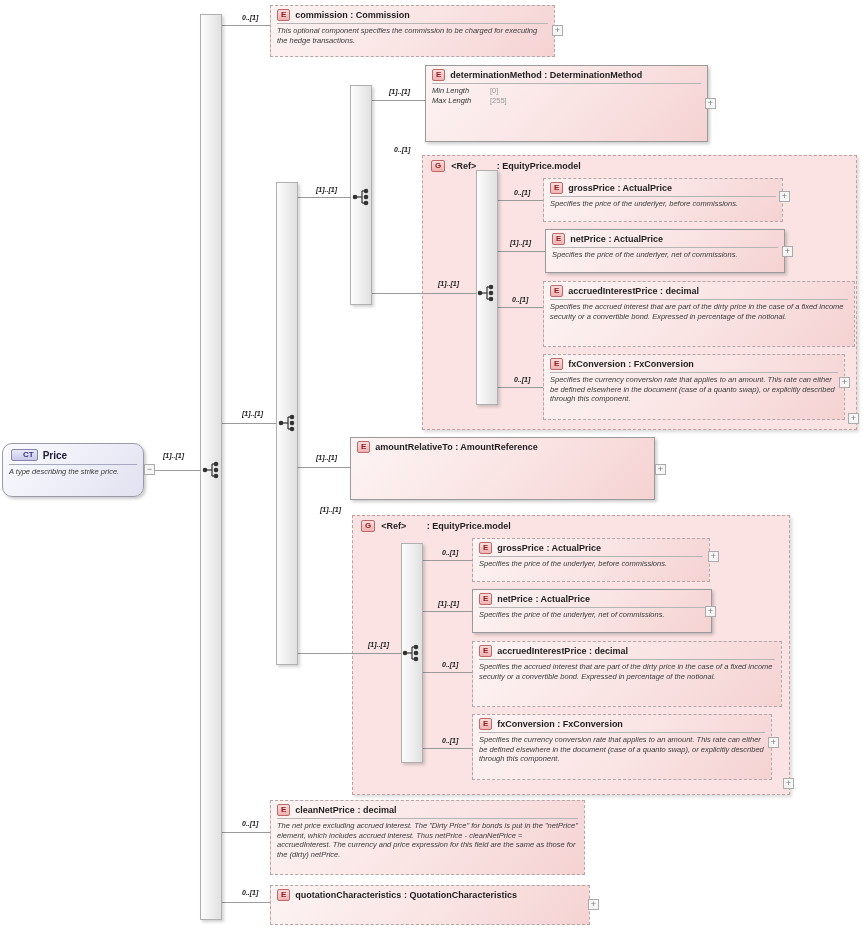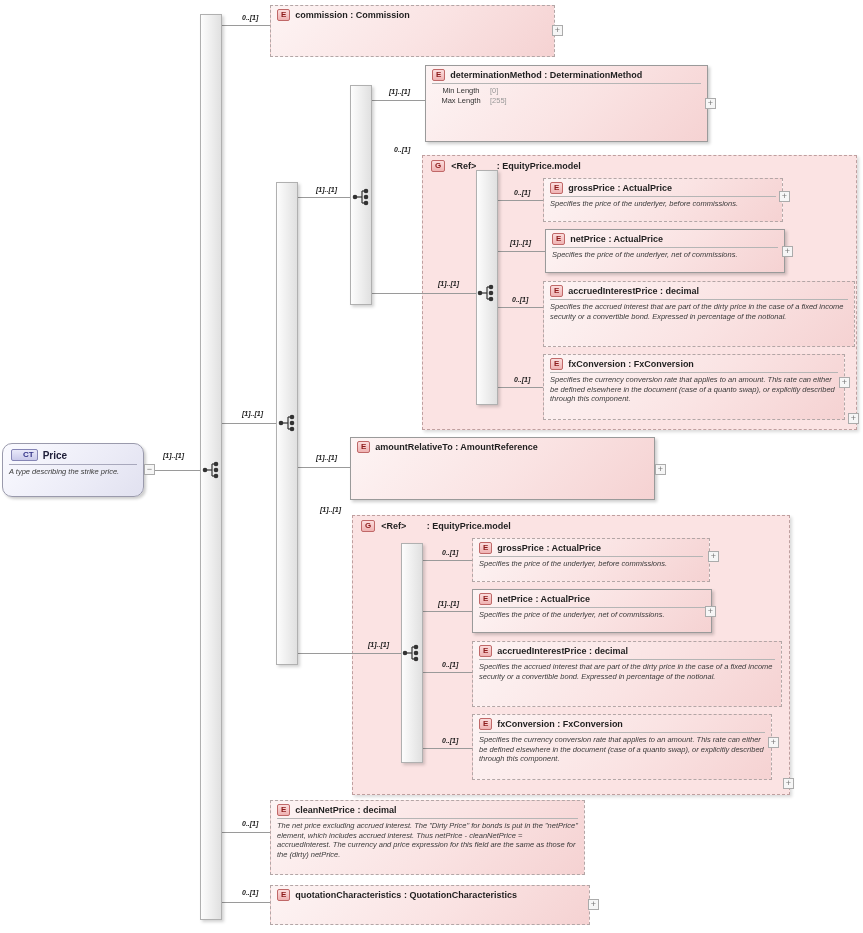--- a/index.html
+++ b/index.html
@@ -31,21 +31,21 @@
   .badge{flex:0 0 auto;font-size:8px;font-weight:bold;line-height:10px;padding:0 3px;
          border-radius:2px;background:linear-gradient(#fbdddd,#efb2b2);
          border:1px solid #c06868;color:#8b1a1a;}
   .ctbadge{background:linear-gradient(#e9e9f9,#c9c9ea);border:1px solid #8585b5;color:#333388;padding-left:11px;}
   .title{font-size:9px;font-weight:bold;color:#1f1f1f;white-space:nowrap;}
   .gcol{margin-left:18px;}
   .desc{margin:0 6px 0 6px;padding:2px 0 3px 0;border-top:1px solid #b5b5b5;
         font-size:7.5px;font-style:italic;color:#3a3a3a;line-height:1.28;}
   .facets{margin:0 6px;padding:2px 0;border-top:1px solid #b5b5b5;}
   .frow{display:flex;font-size:7.5px;line-height:1.3;}
-  .flabel{width:58px;color:#333;text-align:center;}
+  .flabel{width:58px;font-style:italic;color:#333;}
   .fvalue{color:#999;}
 
   
   .ctbox{position:absolute;z-index:5;box-sizing:border-box;border-radius:10px;
          background:linear-gradient(135deg,#fafaff 0%,#ececf7 60%,#e1e1f0 100%);
          border:1px solid #9a9aac;box-shadow:2px 2px 3px rgba(0,0,0,.2);}
   .ctbox .hd{padding:5px 8px 3px 8px;}
   .ctbox .title{font-size:10px;color:#20203a;}
   .ctbox .desc{border-top:1px solid #a8a8bc;}
 
@@ -169,20 +169,21 @@
     </div>
     <div class="desc">A type describing the strike price.</div>
   </div>
   <div class="minus" style="left:144px;top:464px">−</div>
 
   <div class="ebox opt" style="left:270px;top:5px;width:285px;height:52px">
     <div class="hd">
         <span class="badge">E</span>
       <span class="title"><b>commission</b><b> : </b><b>Commission</b></span>
       </div>
+    <div class="desc">This optional component specifies the commission to be charged for executing the hedge transactions.</div>
   </div>
 
   <div class="ebox" style="left:425px;top:65px;width:283px;height:77px">
     <div class="hd">
         <span class="badge">E</span>
       <span class="title"><b>determinationMethod</b><b> : </b><b>DeterminationMethod</b></span>
       </div>
     <div class="facets">
       <div class="frow">
           <span class="flabel">Min Length</span>

